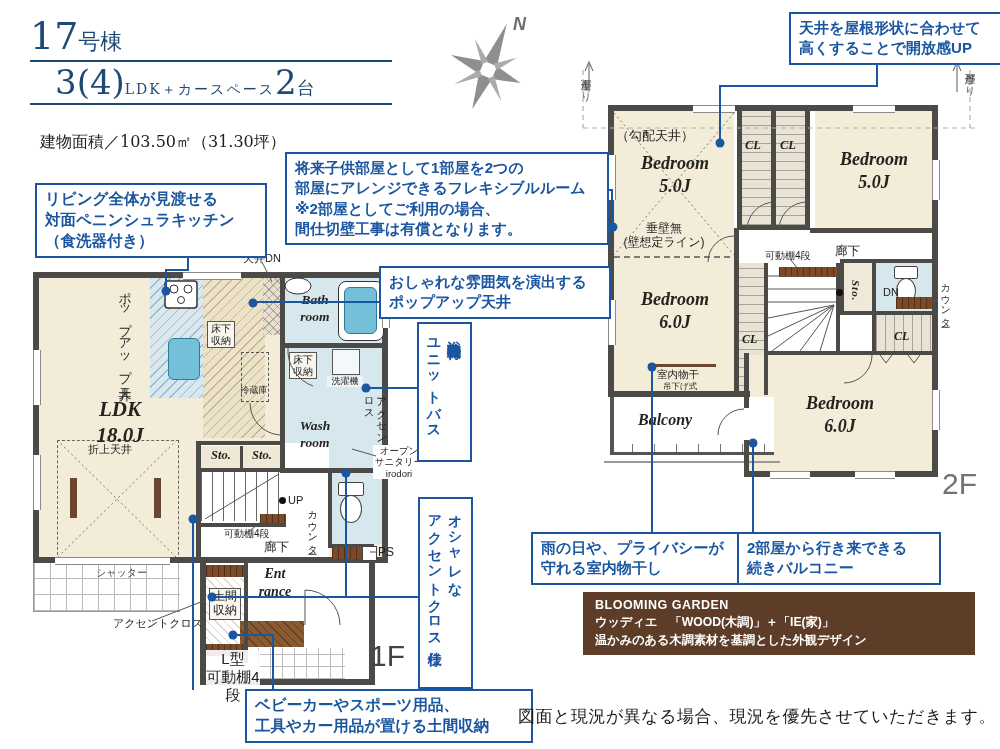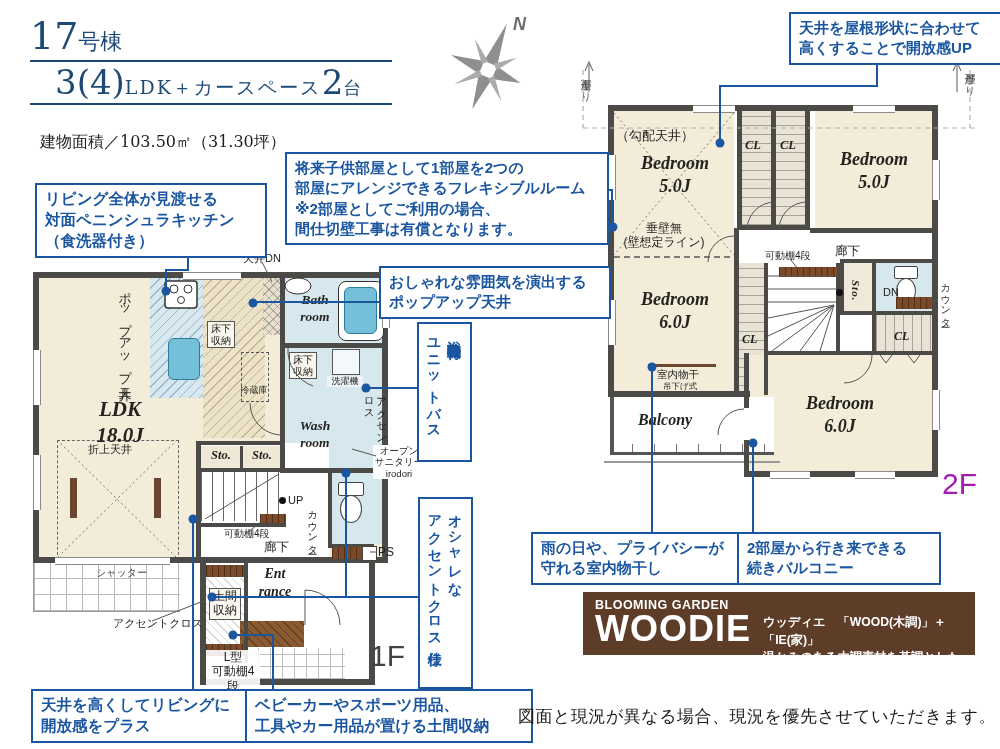--- a/index.html
+++ b/index.html
@@ -51,21 +51,21 @@
 </head>
 <body>
 
 <div id="canvas">
 
   <div class="abs" style="left:30px;top:14px;">
     <span class="ttl" style="font-size:38px;">17</span><span class="ttl" style="font-size:22px;">号棟</span>
   </div>
   <div class="rule" style="left:30px;top:60px;width:362px;"></div>
   <div class="abs" style="left:55px;top:62px;white-space:nowrap;">
-    <span class="ttl" style="font-size:34px;">3(4)</span><span class="ttl" style="font-size:19px;letter-spacing:2px;">LDK＋カースペース</span><span class="ttl" style="font-size:34px;">2</span><span class="ttl" style="font-size:18px;">台</span>
+    <span class="ttl" style="font-size:34px;">3(4)</span><span class="ttl" style="font-size:14px;letter-spacing:2px;">LDK＋カースペース</span><span class="ttl" style="font-size:34px;">2</span><span class="ttl" style="font-size:18px;">台</span>
   </div>
   <div class="rule" style="left:30px;top:103px;width:362px;"></div>
   <div class="area" style="left:40px;top:132px;">建物面積／103.50㎡（31.30坪）</div>
 
   <svg class="nopointer" style="left:438px;top:8px;z-index:6;" width="110" height="110">
     <g transform="translate(50,62) rotate(22)" fill="#8f8f8f" stroke="none">
       <polygon points="0,-50 7,-7 -7,-7"></polygon>
       <polygon points="0,42 7,7 -7,7"></polygon>
       <polygon points="-40,0 -7,-7 -7,7"></polygon>
       <polygon points="35,0 7,-7 7,7"></polygon>
@@ -165,21 +165,21 @@
     <div class="lbl" style="left:288px;top:494px;font-size:11px;">UP</div>
     <div class="lbl" style="left:224px;top:528px;font-size:10px;">可動棚4段</div>
     <div class="lbl" style="left:264px;top:540px;font-size:12.5px;">廊下</div>
     <div class="lbl vtext" style="left:306px;top:503px;font-size:10px;height:58px;letter-spacing:0;">カウンター</div>
     <div class="lbl" style="left:378px;top:545px;font-size:12px;">PS</div>
     <div class="lbl rn" style="left:252px;top:565px;width:46px;font-size:14px;">Ent
 rance</div>
     <div class="lbl boxlbl" style="left:209px;top:588px;font-size:12px;z-index:6;">土間
 収納</div>
     <div class="lbl" style="left:113px;top:617px;font-size:11px;">アクセントクロス</div>
-    <div class="lbl" style="left:206px;top:650px;width:54px;font-size:12px;text-align:center;background:rgba(255,255,255,.9);z-index:6;">L型
+    <div class="lbl" style="left:206px;top:650px;width:54px;font-size:15px;text-align:center;background:rgba(255,255,255,.9);z-index:6;">L型
 可動棚4段</div>
     <div class="lbl" style="left:370px;top:638px;font-size:30px;color:#444;">1F</div>
   </div>
 
   <div>
 
     <div class="fill" style="left:614px;top:111px;width:120px;height:280px;background:#f2ecd9;"></div>
     <div class="fill" style="left:815px;top:111px;width:117px;height:117px;background:#f2ecd9;"></div>
     <div class="fill" style="left:739px;top:233px;width:193px;height:30px;background:#fff;"></div>
     <div class="fill" style="left:768px;top:263px;width:68px;height:88px;background:#fff;"></div>
@@ -253,21 +253,21 @@
     <div class="lbl" style="left:846px;top:286px;font-size:11px;margin-left:37px;">DN</div>
     <div class="lbl rn vtext" style="left:848px;top:272px;font-size:11px;height:38px;">Sto.</div>
     <div class="lbl vtext" style="left:939px;top:276px;font-size:10px;height:60px;letter-spacing:0;color:#333;">カウンター</div>
     <div class="lbl rn" style="left:742px;top:332px;font-size:12px;">CL</div>
     <div class="lbl rn" style="left:894px;top:329px;font-size:12px;">CL</div>
     <div class="lbl rn" style="left:638px;top:410px;font-size:16px;">Balcony</div>
     <div class="lbl rn" style="left:760px;top:392px;width:160px;font-size:18px;">Bedroom
 6.0J</div>
     <div class="lbl vtext" style="left:580px;top:72px;font-size:10.5px;color:#555;height:70px;letter-spacing:0;">母屋下がり</div>
     <div class="lbl vtext" style="left:964px;top:66px;font-size:10.5px;color:#555;height:70px;letter-spacing:0;">母屋下がり</div>
-    <div class="lbl" style="left:942px;top:466px;font-size:30px;color:#a21caf;text-align:right;">2F</div>
+    <div class="lbl" style="left:942px;top:466px;font-size:30px;color:#737373;text-align:right;">2F</div>
   </div>
 
   <svg class="nopointer" style="left:0;top:0;z-index:6;" width="1000" height="749">
 
     <g stroke="#777" stroke-width="1" stroke-dasharray="2,3" fill="none">
       <path d="M57,440 L177,558"></path>
         <path d="M177,440 L57,558"></path>
       <path d="M614,113 L734,255"></path>
         <path d="M734,113 L614,255"></path>
     </g>
@@ -373,29 +373,26 @@
   <div class="co cov" style="left:417px;top:322px;height:124px;">浴室乾燥機付の
 ユニットバス</div>
   <div class="co cov" style="left:418px;top:497px;height:176px;">オシャレな
 アクセントクロス仕様</div>
   <div class="co" style="left:789px;top:12px;width:200px;">天井を屋根形状に合わせて
 高くすることで開放感UP</div>
   <div class="co" style="left:531px;top:532px;width:198px;">雨の日や、プライバシーが
 守れる室内物干し</div>
   <div class="co" style="left:737px;top:532px;width:184px;">2部屋から行き来できる
 続きバルコニー</div>
-  <div class="co" style="left:31px;top:689px;width:208px;font-size:15.5px;">天井を高くしてリビングに
-開放感をプラス</div>
   <div class="co" style="left:245px;top:689px;width:268px;font-size:15.5px;">ベビーカーやスポーツ用品、
 工具やカー用品が置ける土間収納</div>
 
   <div id="logo">
     <div class="b1">BLOOMING GARDEN</div>
     <div class="b2">
-      <div class="wd">WOODIE</div>
       <div class="rt">
         <span>ウッディエ</span>　<span>「WOOD(木調)」＋「IE(家)」</span>
         <div>温かみのある木調素材を基調とした外観デザイン</div>
       </div>
     </div>
   </div>
 
   <div class="abs" style="left:518px;top:705px;font-size:17px;color:#1a1a1a;letter-spacing:.5px;z-index:10;">図面と現況が異なる場合、現況を優先させていただきます。</div>
 
 </div>

